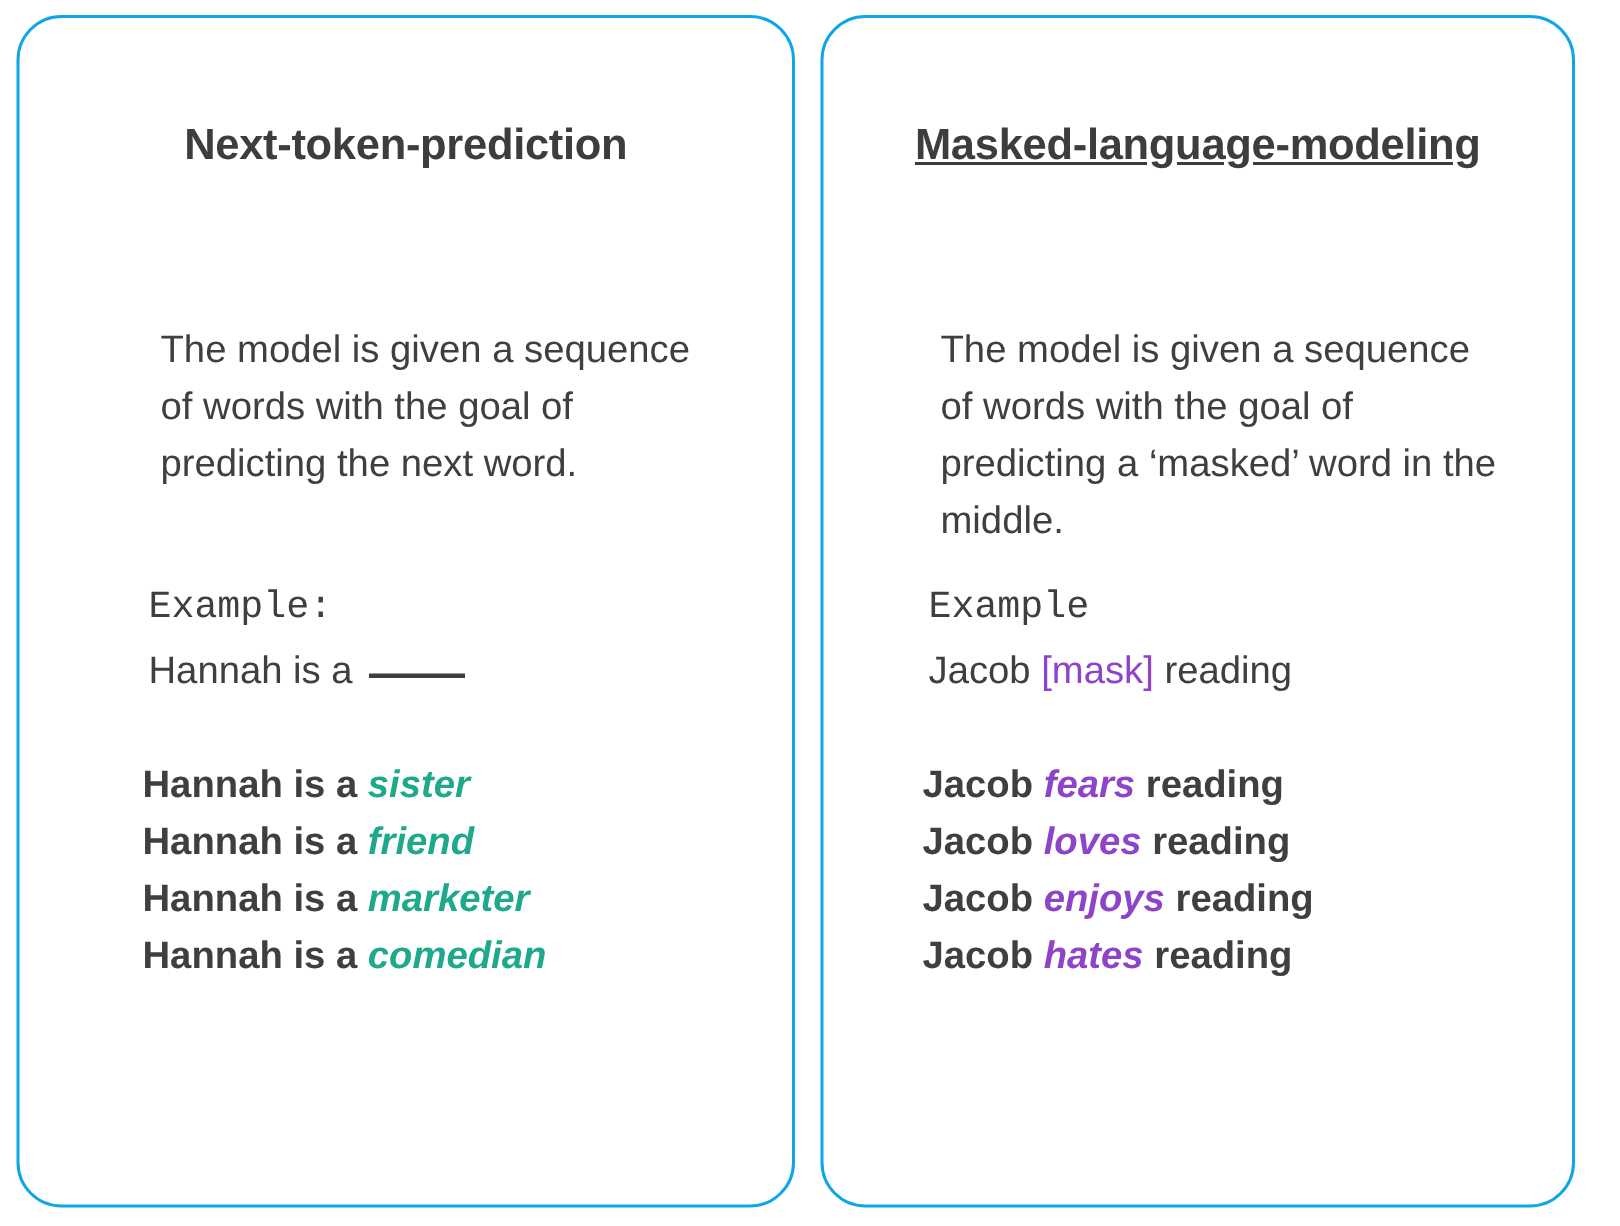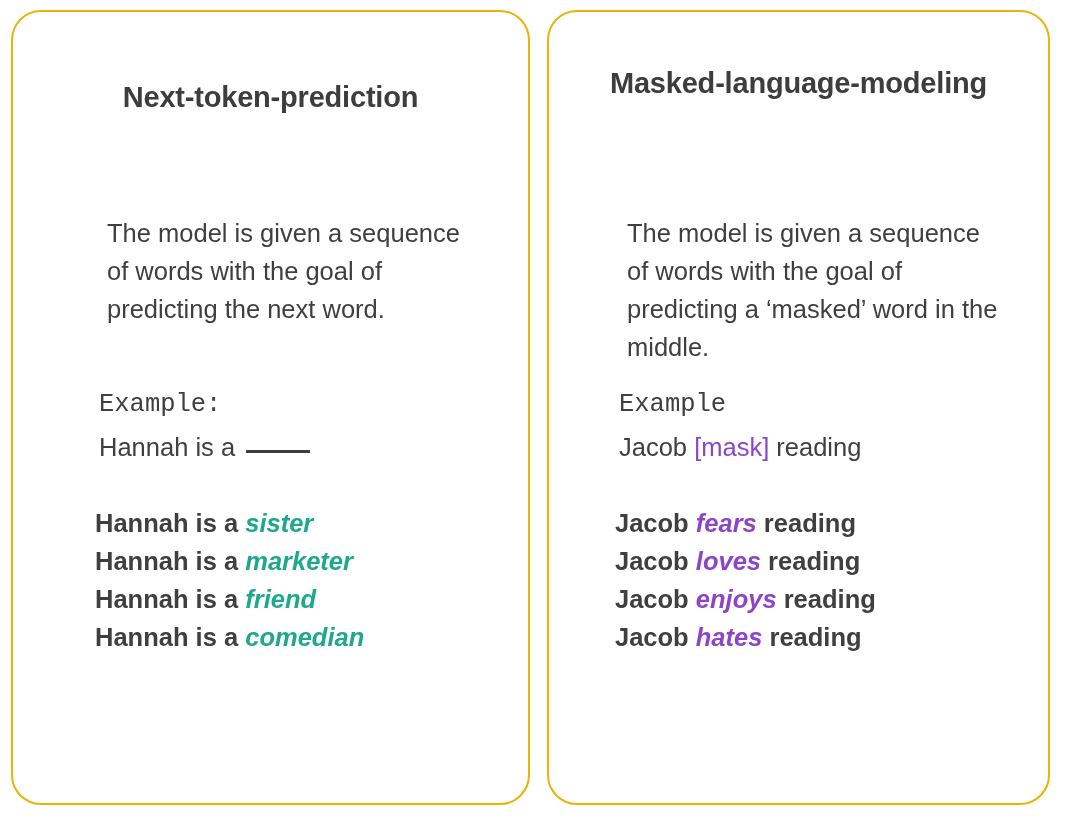--- a/index.html
+++ b/index.html
@@ -18,21 +18,21 @@
     position: relative;
     width: 1080px;
     height: 817px;
     background: #ffffff;
   }
 
   .card {
     position: absolute;
     box-sizing: border-box;
     background: #ffffff;
-    border: 2px solid #eab308;
+    border: 2px solid #0ea5e9;
     border-radius: 30px;
   }
 
   .card-left {
     left: 11px;
     top: 10px;
     width: 519px;
     height: 795px;
   }
 
@@ -50,22 +50,23 @@
     text-align: center;
     font-size: 29px;
     font-weight: bold;
     color: #3d3d3d;
     letter-spacing: -0.2px;
     line-height: 41px;
   }
 
   .card-left .card-title { top: 41px; }
   .card-right .card-title {
-    top: 27px;
+    top: 41px;
     padding: 0 58px;
+    text-decoration: underline;
   }
 
   .card-body {
     position: absolute;
     font-size: 25.5px;
     line-height: 38px;
     color: #3f3f3f;
   }
 
   .card-left .card-body  { left: 82px; top: 190px; width: 400px; }
@@ -136,22 +137,22 @@
     <div class="card-body">
       <p class="desc">The model is given a sequence of words with the goal of predicting the next word.</p>
 
       <div class="example-block">
         <p class="example-label">Example:</p>
         <p class="example-prompt"><span>Hannah is a </span><span class="blank"></span></p>
       </div>
 
       <ul class="variants">
         <li class="variant-line"><span>Hannah is a </span><span class="kw-teal">sister</span></li>
+        <li class="variant-line"><span>Hannah is a </span><span class="kw-teal">friend</span></li>
         <li class="variant-line"><span>Hannah is a </span><span class="kw-teal">marketer</span></li>
-        <li class="variant-line"><span>Hannah is a </span><span class="kw-teal">friend</span></li>
         <li class="variant-line"><span>Hannah is a </span><span class="kw-teal">comedian</span></li>
       </ul>
     </div>
   </section>
 
   <section class="card card-right">
     <h2 class="card-title">Masked-language-modeling</h2>
 
     <div class="card-body">
       <p class="desc">The model is given a sequence of words with the goal of predicting a ‘masked’ word in the middle.</p>

